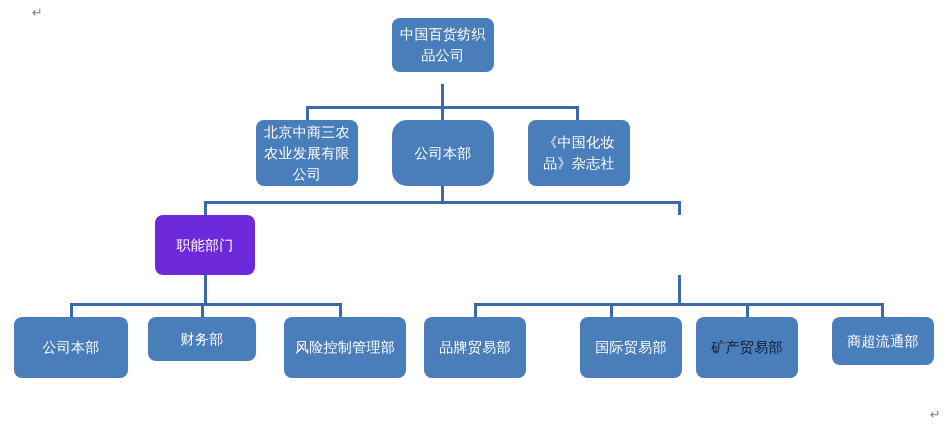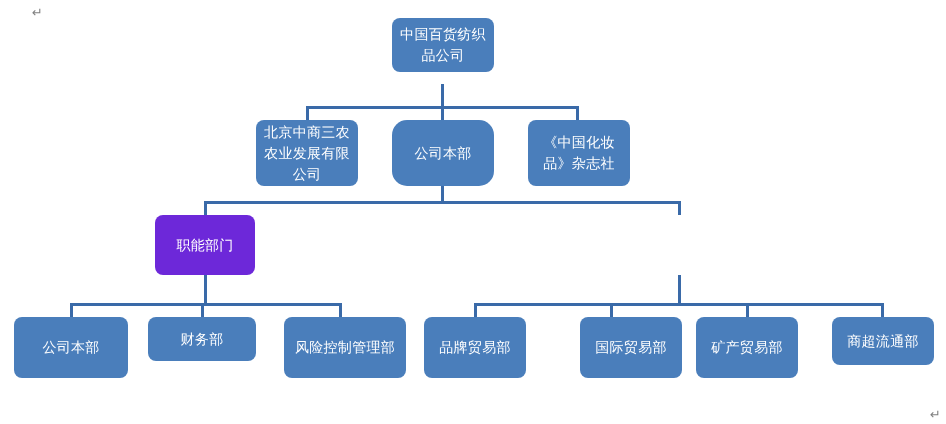--- a/index.html
+++ b/index.html
@@ -113,21 +113,21 @@
   </div>
 
   <div class="node" style="left: 424px; top: 317px; width: 102px; height: 61px; background: rgb(74, 126, 187); color: rgb(255, 255, 255);">
     <span>品牌贸易部</span>
   </div>
 
   <div class="node" style="left: 560px; top: 317px; width: 102px; height: 61px; background: rgb(74, 126, 187); color: rgb(255, 255, 255); margin-left: 20px;">
     <span>国际贸易部</span>
   </div>
 
-  <div class="node" style="left: 696px; top: 317px; width: 102px; height: 61px; background: rgb(74, 126, 187); color: #ffffff;">
+  <div class="node" style="left: 696px; top: 317px; width: 102px; height: 61px; background: rgb(74, 126, 187); color: #0f172a;">
     <span>矿产贸易部</span>
   </div>
 
   <div class="node" style="left: 832px; top: 317px; width: 102px; height: 48px; background: rgb(74, 126, 187); color: rgb(255, 255, 255);">
     <span>商超流通部</span>
   </div>
 
   <div class="pilcrow" style="left:32px; top:6px;">↵</div>
   <div class="pilcrow" style="left:930px; top:408px;">↵</div>
 

